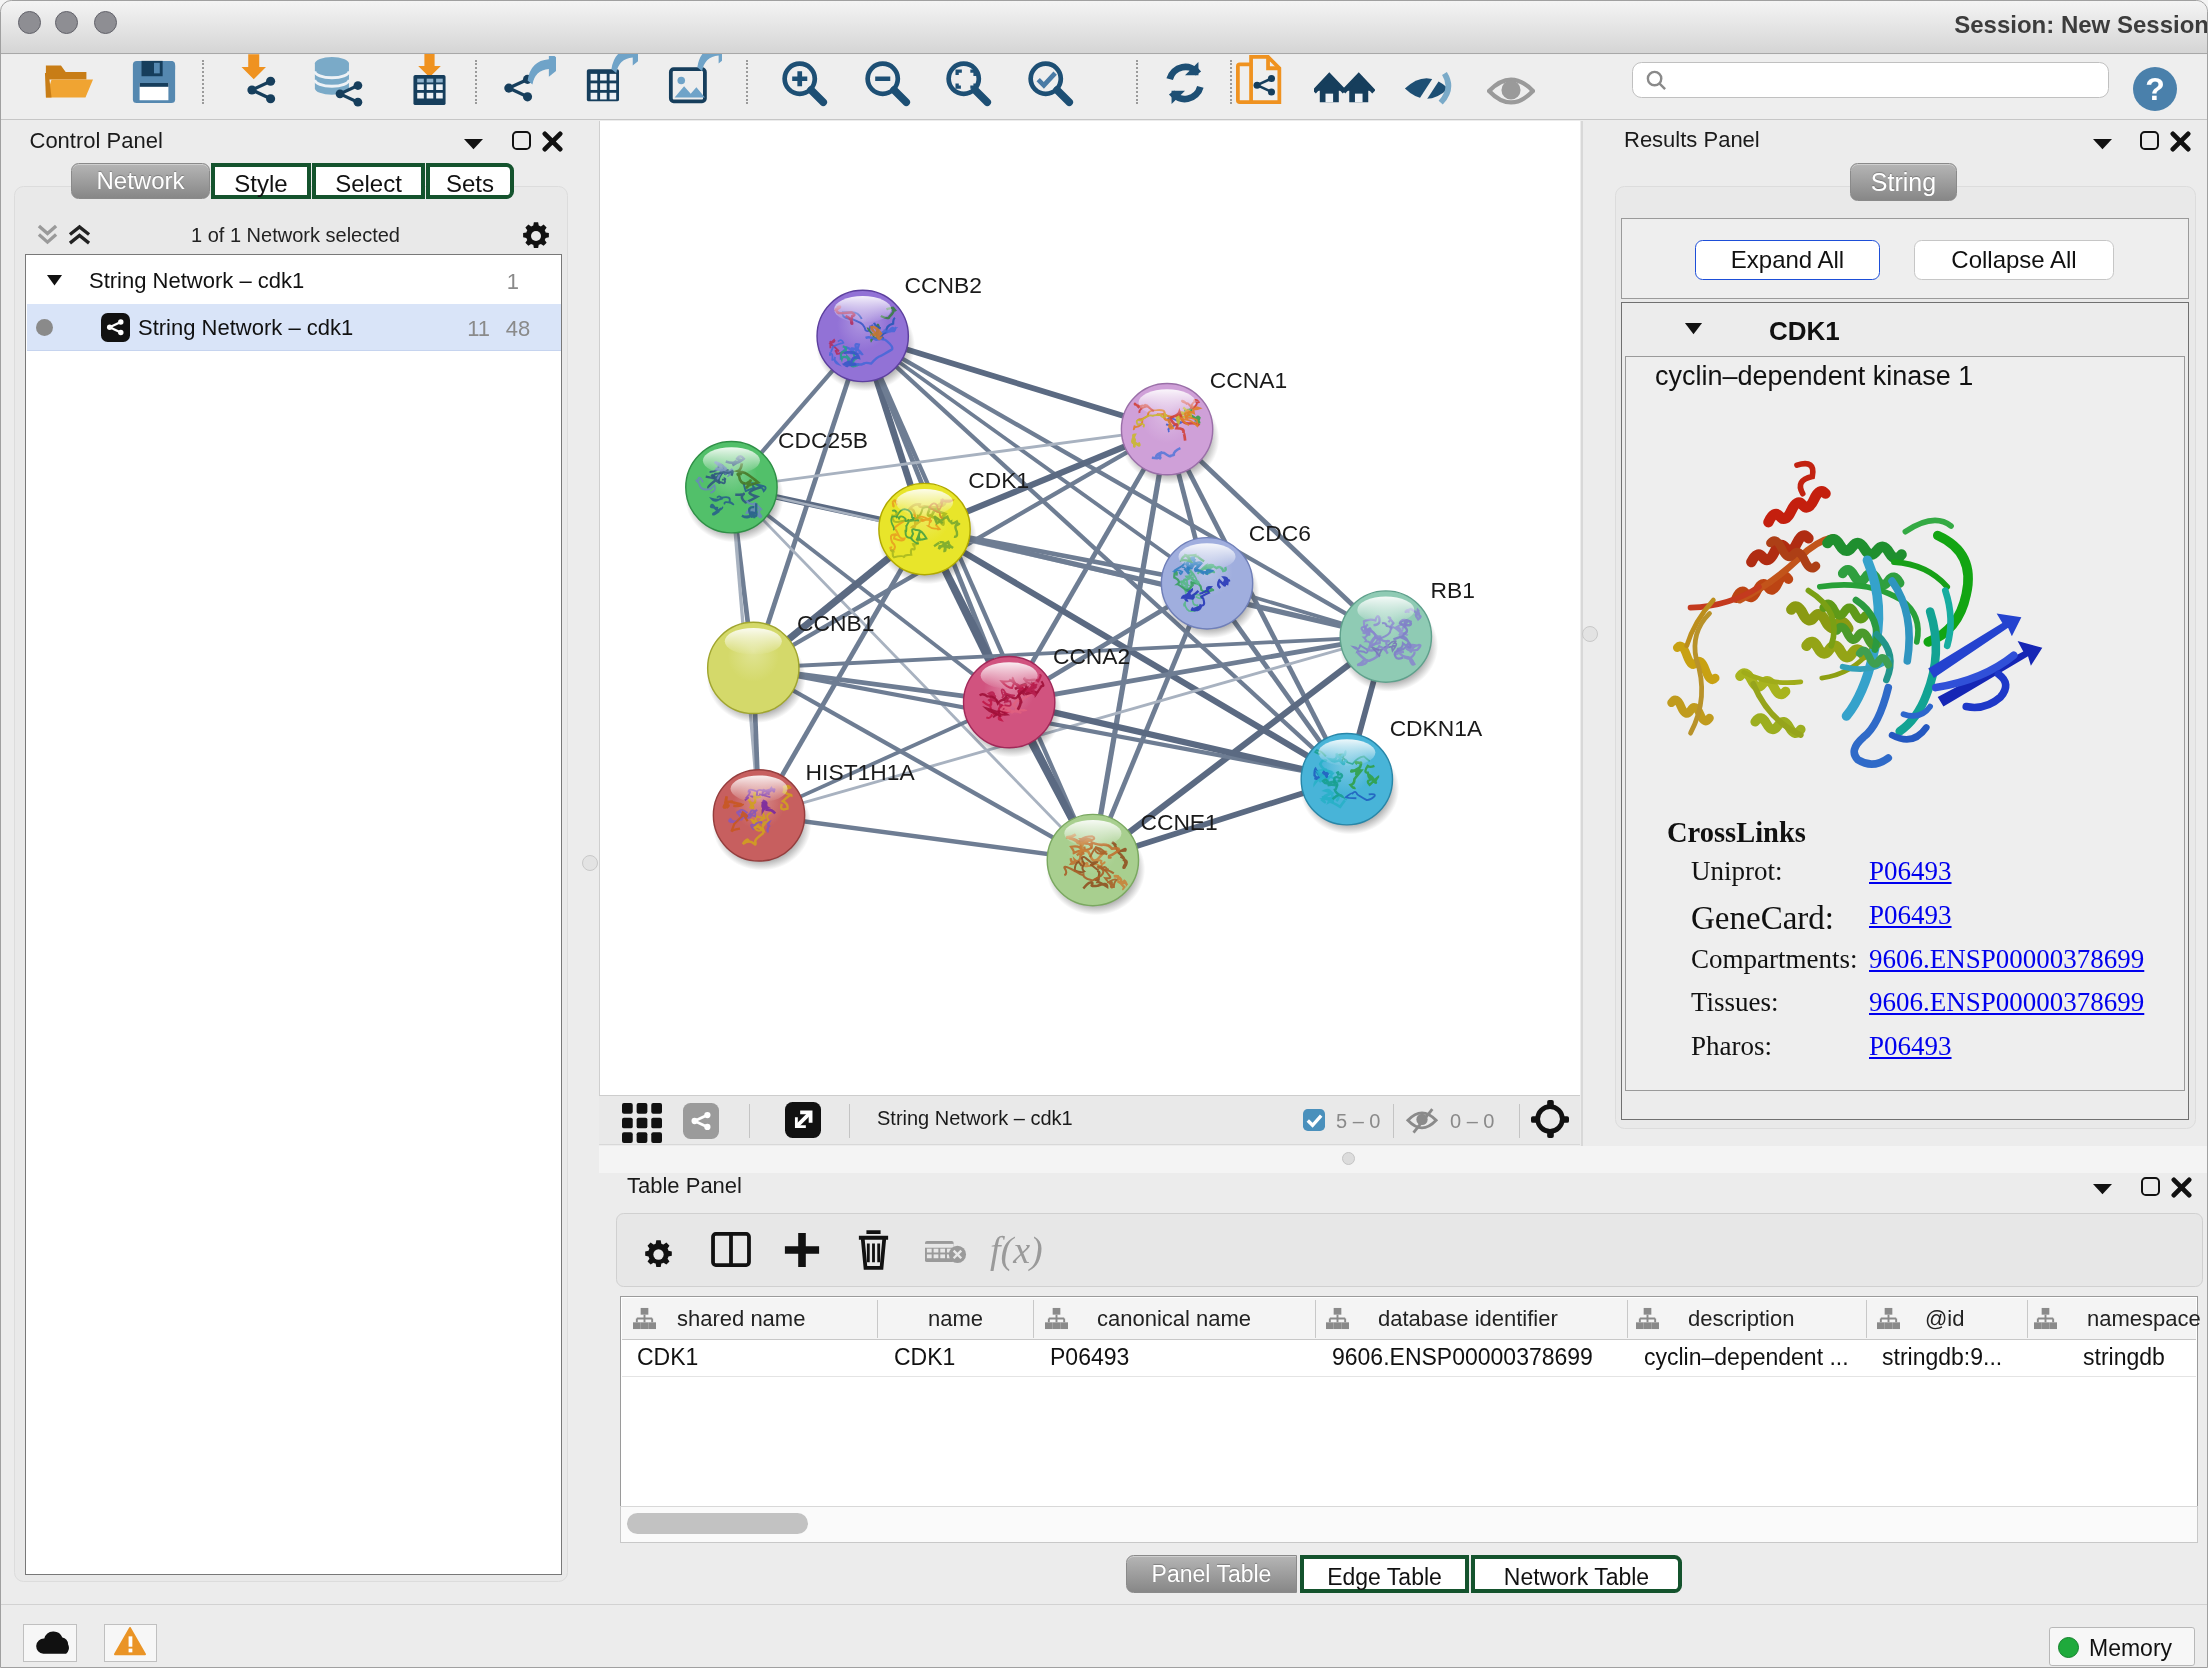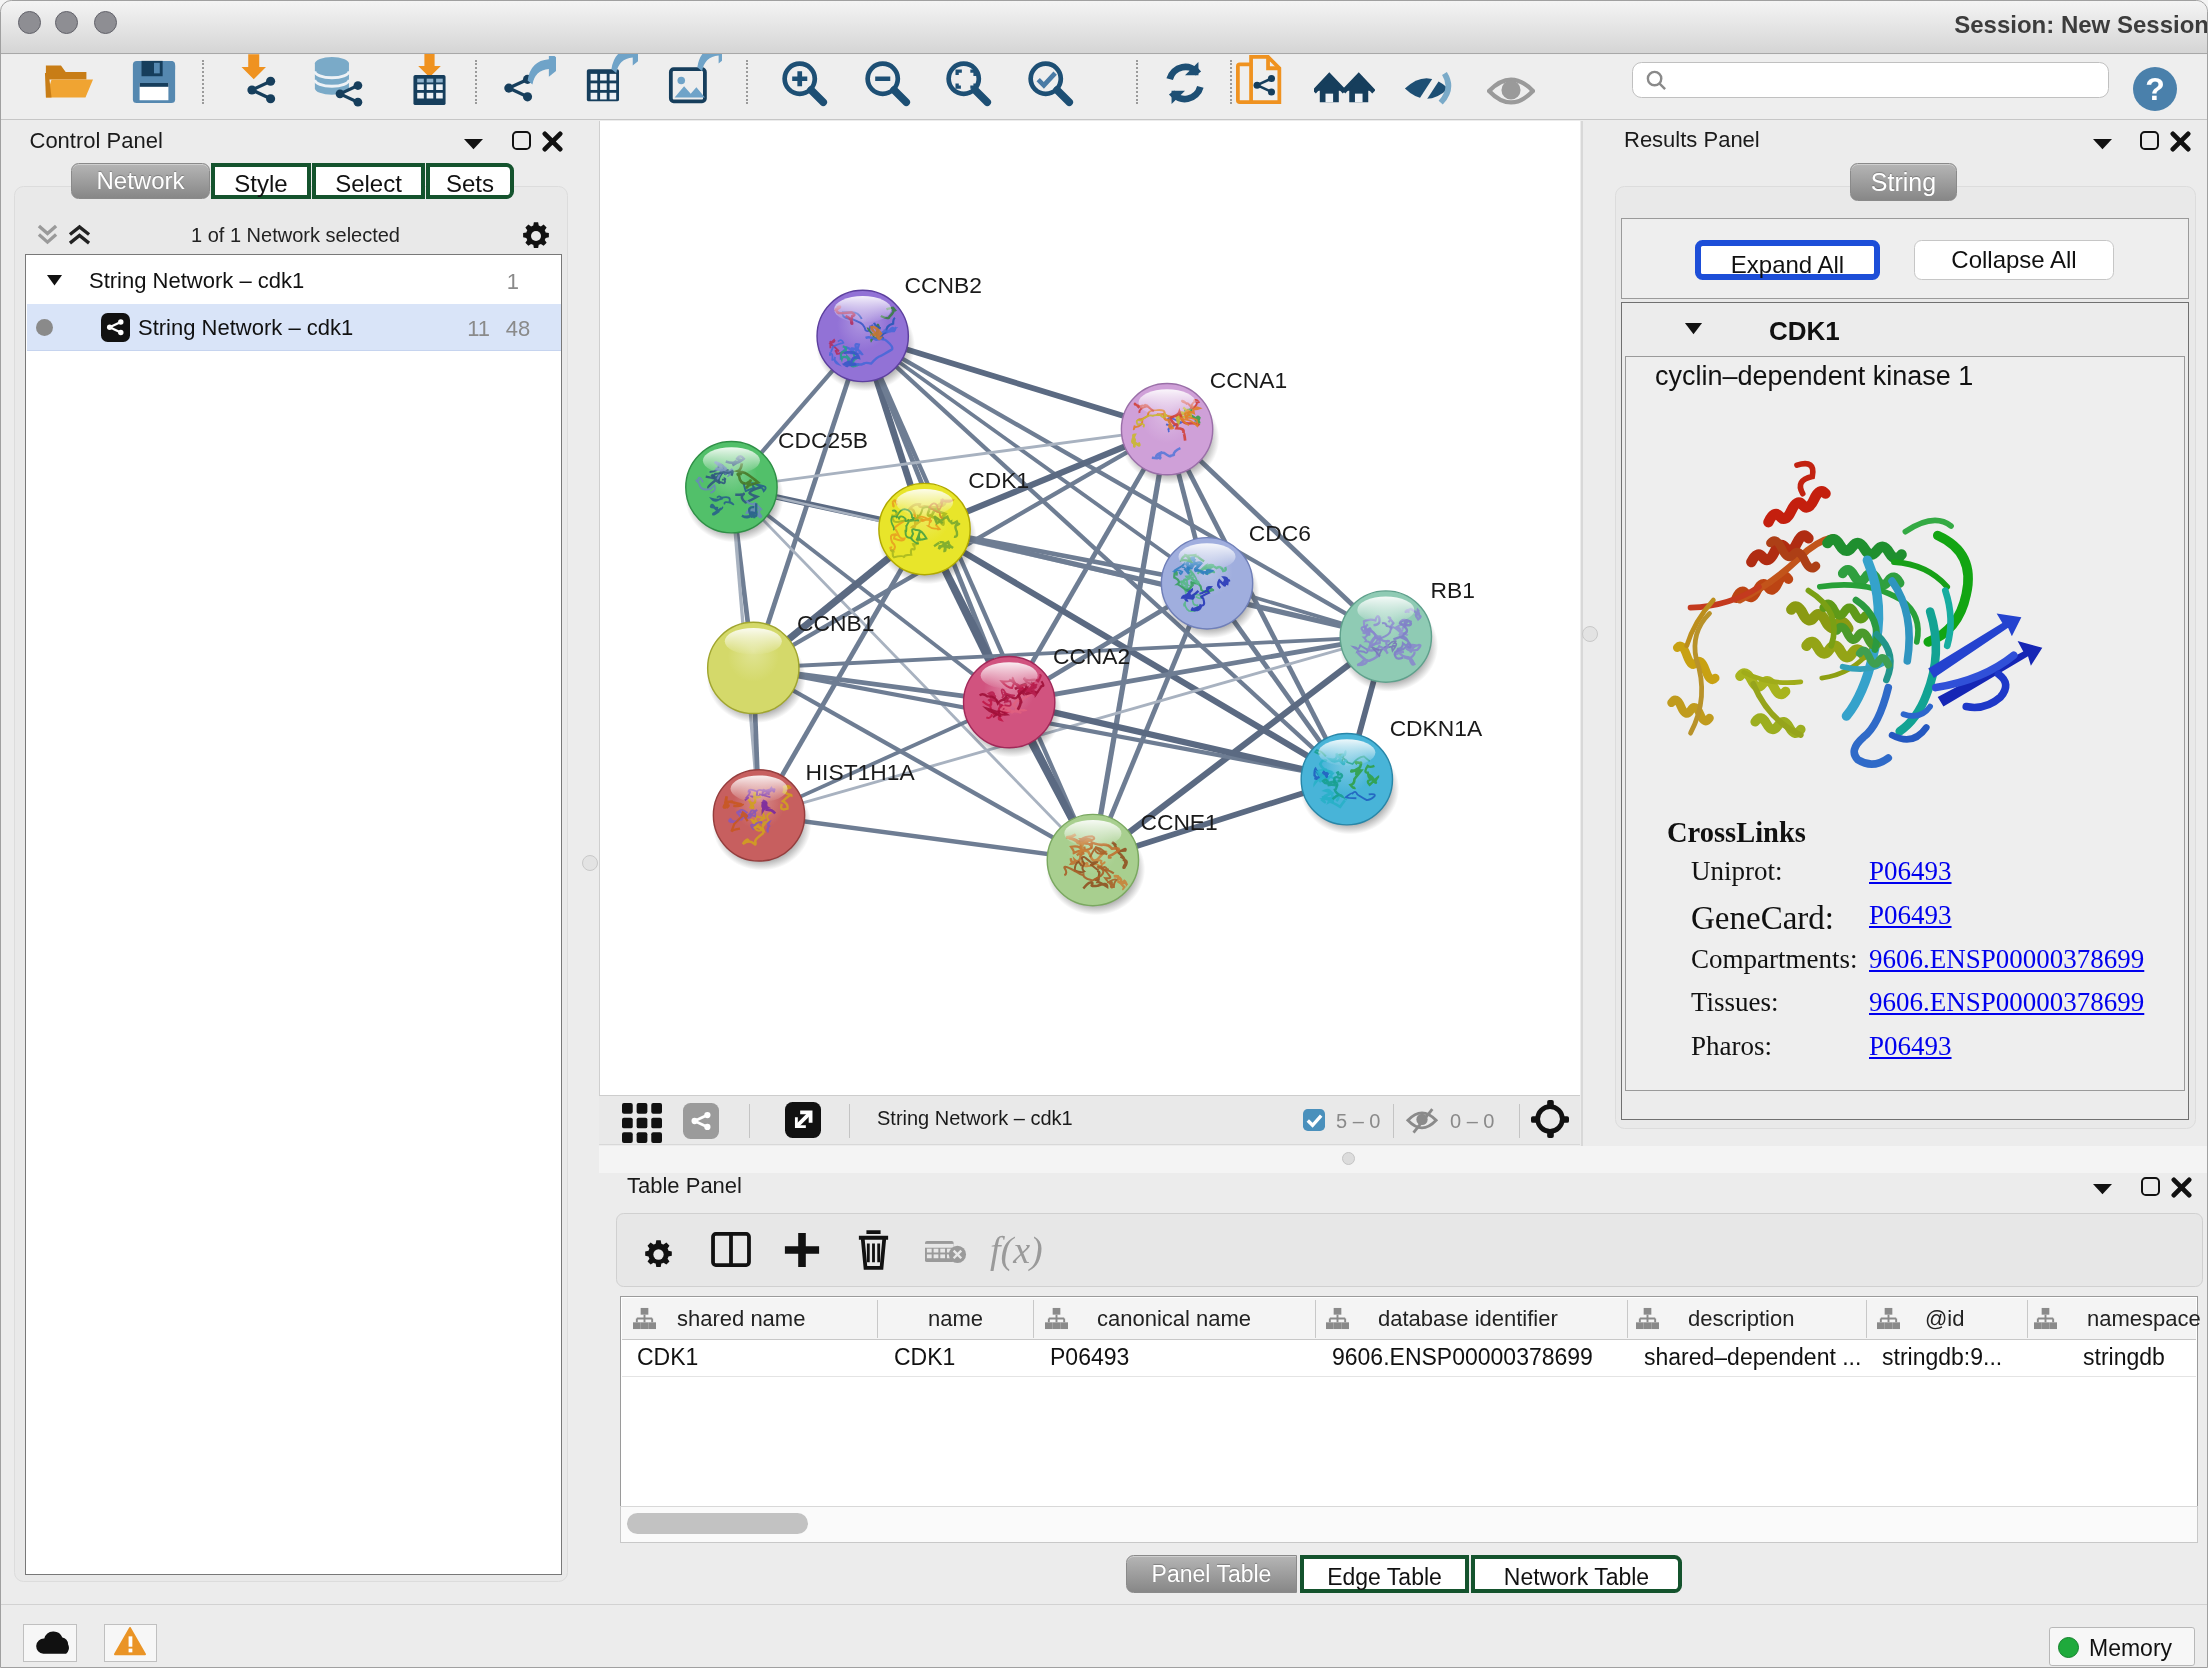--- a/index.html
+++ b/index.html
@@ -639,21 +639,21 @@
       <path d="M1,2 h20 l-10,11 z" fill="#111"></path>
     </svg>
 <div class="abs" style="left:2139px;top:130px;width:19px;height:19px;border:2.9px solid #111;border-radius:4.8px"></div>
 <svg class="abs" style="left:2169px;top:130px" width="21" height="21" viewBox="0 0 22 22">
       <path d="M3,3 L19,19 M19,3 L3,19" stroke="#111" stroke-width="5" stroke-linecap="round"></path>
     </svg>
     <div class="abs" style="left:1581px;top:625px;width:16px;height:16px;border-radius:50%;background:#e3e3e3;border:1px solid #c8c8c8"></div>
     <div class="abs" style="left:1614px;top:185px;width:581px;height:943px;background:#e9e9e9;border:1px solid #dcdcdc;border-radius:9.5px"></div>
     <div class="tab sel" style="left:1849px;top:162px;width:107px;height:38px;line-height:36px;font-size:25px">String</div>
     <div class="abs" style="left:1620px;top:217px;width:568px;height:81px;border:1.9px solid #9a9a9a;background:#eeeeee"></div>
-    <div class="abs" style="left:1694px;top:239px;width:185px;height:40px;background:#fff;border:6px solid #1d4ed8;border-radius:7.6px;font-size:24px;text-align:center;line-height:38px;color:#111">Expand All</div>
+    <div class="abs" style="left:1694px;top:239px;width:185px;height:40px;background:#fff;border:1px solid #1d4ed8;border-radius:7.6px;font-size:24px;text-align:center;line-height:38px;color:#111">Expand All</div>
     <div class="abs" style="left:1913px;top:239px;width:200px;height:40px;background:#fff;border:1px solid #c6c6c6;border-radius:7.6px;font-size:24px;text-align:center;line-height:38px;color:#111">Collapse All</div>
     <div class="abs" style="left:1620px;top:301px;width:568px;height:818px;border:1.9px solid #707070;background:#ececec"></div>
     <svg class="abs" style="left:1683px;top:321px" width="19" height="13.3" viewBox="0 0 20 14">
       <path d="M1,1 h18 l-9,12 z" fill="#111"></path>
     </svg>
     <div class="abs" style="left:1768px;top:315px;font-size:26px;font-weight:bold;color:#111">CDK1</div>
     <div class="abs" style="left:1624px;top:355px;width:560px;height:735px;border:1px solid #9a9a9a;background:#eeeeee"></div>
     <div class="abs" style="left:1654px;top:360px;font-size:27px;color:#111">cyclin–dependent kinase 1</div>
     <svg width="533" height="328" viewBox="0 0 560 345" style="position:absolute;left:1655px;top:447px">
       <path d="M148,18 q20,-6 16,12 q-18,4 -10,18" fill="none" stroke="#c22210" stroke-width="6" stroke-linecap="round"></path>
@@ -804,21 +804,21 @@
       <path d="M12,8 v4 M4,12 h16 M4,12 v4 M12,12 v4 M20,12 v4" stroke="#8a8a8a" stroke-width="2" fill="none"></path>
       <rect x="0" y="16" width="8" height="7" fill="#8a8a8a"></rect>
       <rect x="8" y="16" width="8" height="7" fill="#8a8a8a" transform="translate(0,0)"></rect>
       <rect x="16" y="16" width="8" height="7" fill="#8a8a8a"></rect>
     </svg>
     <div class="abs" style="left:2086px;top:1305px;font-size:22px;color:#222">namespace</div>
     <div class="abs" style="left:636px;top:1343px;font-size:23px;color:#111">CDK1</div>
     <div class="abs" style="left:893px;top:1343px;font-size:23px;color:#111">CDK1</div>
     <div class="abs" style="left:1049px;top:1343px;font-size:23px;color:#111">P06493</div>
     <div class="abs" style="left:1331px;top:1343px;font-size:23px;color:#111">9606.ENSP00000378699</div>
-    <div class="abs" style="left:1643px;top:1343px;font-size:23px;color:#111">shared–dependent ...</div>
+    <div class="abs" style="left:1643px;top:1343px;font-size:23px;color:#111">cyclin–dependent ...</div>
     <div class="abs" style="left:1881px;top:1343px;font-size:23px;color:#111">stringdb:9...</div>
     <div class="abs" style="left:2082px;top:1343px;font-size:23px;color:#111">stringdb</div>
     <div class="abs" style="left:621px;top:1375px;width:1574px;height:1px;background:#e4e4e4"></div>
     <div class="abs" style="left:619px;top:1505px;width:1578px;height:37px;background:#fafafa;border:1px solid #c8c8c8;border-top:1px solid #d8d8d8"></div>
     <div class="abs" style="left:626px;top:1512px;width:181px;height:21px;background:#c2c2c2;border-radius:10.5px"></div>
     <div class="tab sel" style="left:1125px;top:1554px;width:171px;height:38px;line-height:36px;font-size:23px;border-radius:7.6px 0 0 7.6px">Panel Table</div>
     <div class="tab" style="left:1299px;top:1554px;width:169px;height:38px;line-height:36px;font-size:23px;border-radius:0">Edge Table</div>
     <div class="tab" style="left:1470px;top:1554px;width:211px;height:38px;line-height:36px;font-size:23px;border-radius:0 7.6px 7.6px 0">Network Table</div>
     <div class="abs" style="left:0;top:1603px;width:2208px;height:66px;background:#ececec;border-top:1px solid #d2d2d2"></div>
     <div class="abs" style="left:22px;top:1623px;width:54px;height:38px;background:#f7f7f7;border:1px solid #c0c0c0"></div>

